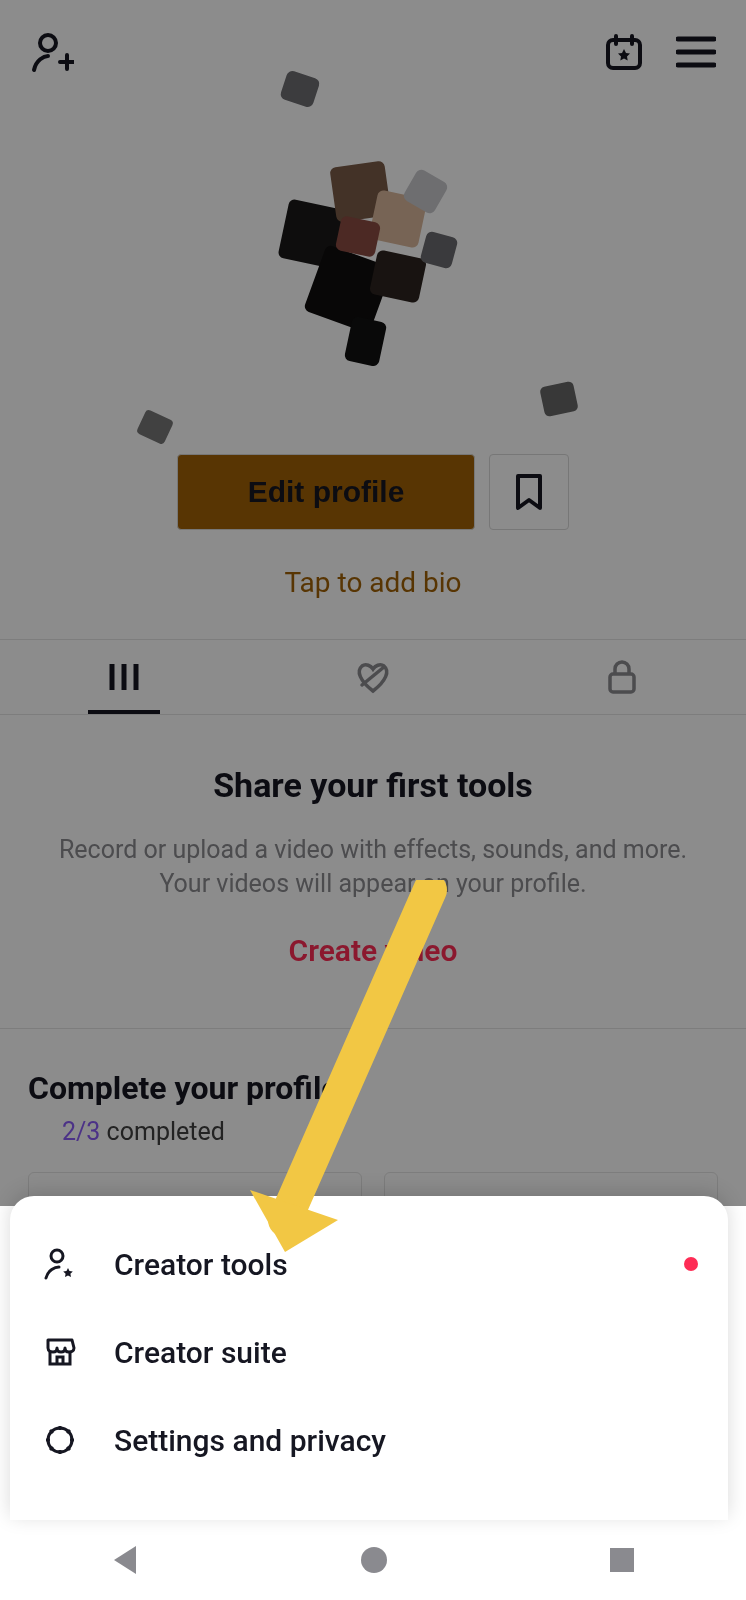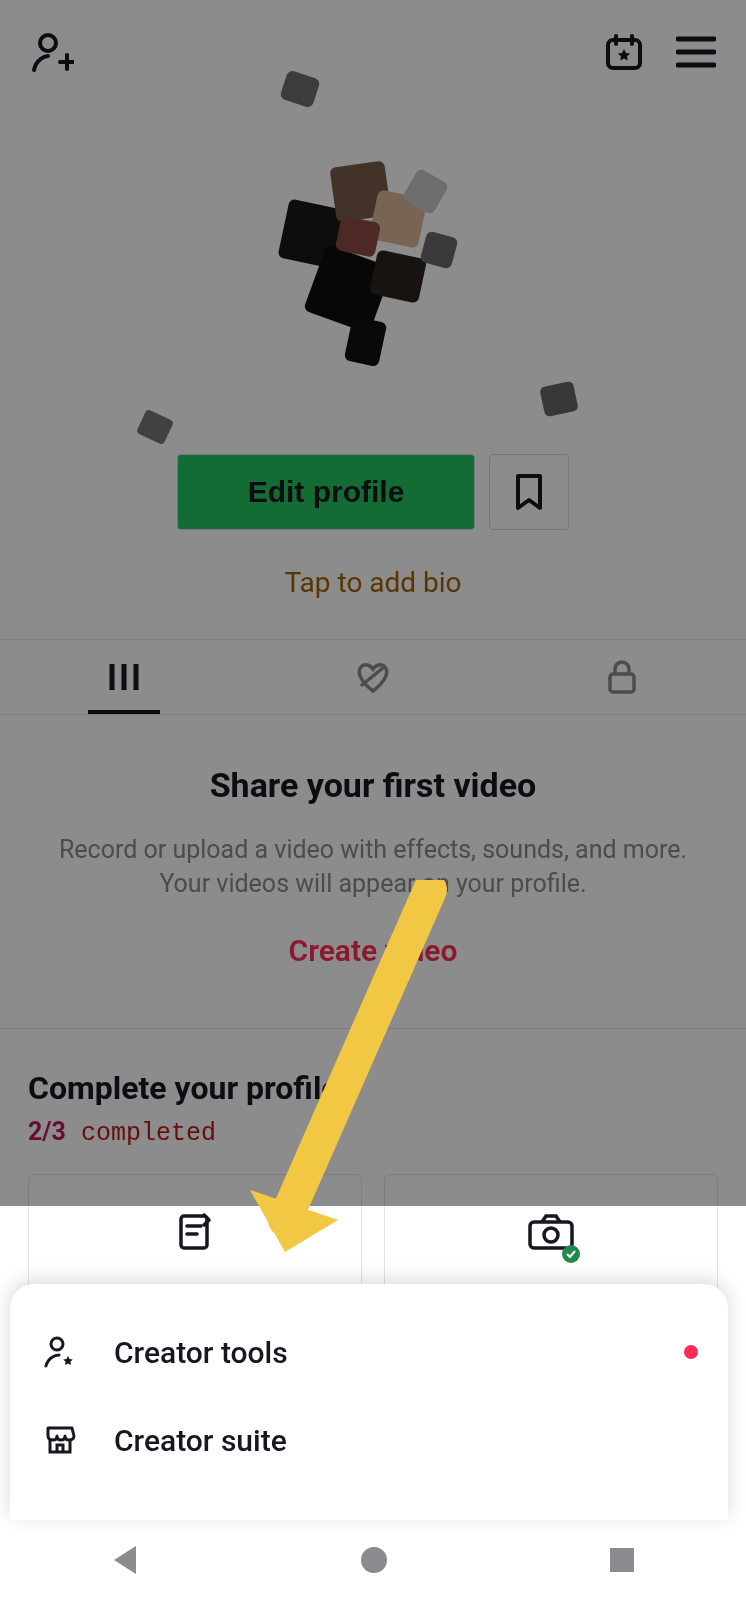--- a/index.html
+++ b/index.html
@@ -47,21 +47,21 @@
     transform: rotate(12deg);
   }
   .profile-actions {
     display: flex;
     justify-content: center;
     gap: 14px;
     margin-top: 50px;
   }
   .edit-btn {
     border: 1px solid #d9d9d9;
-    background: #22c55e;
+    background: #a16207;
     font-size: 30px;
     font-weight: 600;
     color: #161722;
     padding: 20px 70px;
     border-radius: 4px;
   }
   .bookmark-btn {
     border: 1px solid #d9d9d9;
     background: #fff;
     width: 80px;
@@ -104,22 +104,22 @@
     border-bottom: 1px solid #e3e3e3;
   }
   .empty-title { font-size: 34px; font-weight: 700; color: #161722; }
   .empty-desc { font-size: 25px; color: #8a8a8f; margin-top: 28px; line-height: 1.35; }
   .create-link { font-size: 30px; font-weight: 600; color: #fe2c55; margin-top: 32px; display: inline-block; }
   .complete-section {
     padding: 40px 28px 20px 28px;
   }
   .complete-title { font-size: 32px; font-weight: 700; color: #161722; }
   .complete-progress { font-size: 25px; margin-top: 10px; }
-  .progress-num { color: #be185d; font-weight: 700; }
-  .progress-rest { color: #b91c1c; font-family: Liberation Mono, monospace; }
+  .progress-num { color: #8b5cf6; font-weight: 400; margin-left: 34px; }
+  .progress-rest { color: #404040; }
   .cards {
     display: flex;
     gap: 22px;
     margin-top: 26px;
   }
   .card {
     flex: 1;
     border: 1px solid #e3e3e3;
     border-radius: 6px;
     display: flex;
@@ -242,21 +242,21 @@
     </div>
     <div class="tab">
       <svg width="34" height="38" viewBox="0 0 34 38">
         <rect x="5" y="16" width="24" height="18" rx="3" fill="none" stroke="#8a8a8f" stroke-width="3.5"></rect>
         <path d="M10 16 v-5 a7 7 0 0 1 14 0 v5" fill="none" stroke="#8a8a8f" stroke-width="3.5"></path>
       </svg>
     </div>
   </div>
 
   <div class="empty-state">
-    <div class="empty-title">Share your first video</div>
+    <div class="empty-title">Share your first tools</div>
     <div class="empty-desc">Record or upload a video with effects, sounds, and more. Your videos will appear on your profile.</div>
     <div class="create-link">Create video</div>
   </div>
 
   <div class="complete-section">
     <div class="complete-title">Complete your profile</div>
     <div class="complete-progress">
       <span class="progress-num">2/3</span><span class="progress-rest"> completed</span>
     </div>
     <div class="cards">
@@ -305,20 +305,29 @@
   </div>
   <div class="sheet-item">
     <div class="sheet-icon">
       <svg width="36" height="36" viewBox="0 0 36 36">
         <path d="M6 6 h24 l2 8 c0 3-3 4-5 4 s-4-1-4-4 c0 3-2 4-4 4s-4-1-4-4 c0 3-2 4-4 4s-5-1-5-4z" fill="none" stroke="#161722" stroke-width="3" stroke-linejoin="round"></path>
         <path d="M8 18 v12 h20 v-12 M15 30 v-7 h6 v7" fill="none" stroke="#161722" stroke-width="3"></path>
       </svg>
     </div>
     <div class="sheet-label">Creator suite</div>
   </div>
+  <div class="sheet-item">
+    <div class="sheet-icon">
+      <svg width="36" height="36" viewBox="0 0 36 36">
+        <circle cx="18" cy="18" r="12" fill="none" stroke="#161722" stroke-width="3"></circle>
+        <path d="M18 4 v4 M18 28 v4 M4 18 h4 M28 18 h4 M8 8 l3 3 M25 25 l3 3 M28 8 l-3 3 M11 25 l-3 3" stroke="#161722" stroke-width="3"></path>
+      </svg>
+    </div>
+    <div class="sheet-label">Settings and privacy</div>
+  </div>
 </div>
 
 <svg class="arrow-annotation" style="left:230px;top:880px" width="230" height="400" viewBox="0 0 230 400">
   <path d="M200 10 L55 340" stroke="#f2c744" stroke-width="34" stroke-linecap="round"></path>
   <path d="M20 310 L55 372 L108 340 Z" fill="#f2c744"></path>
 </svg>
 
 <div class="nav-bar">
   <div>
     <svg width="30" height="32" viewBox="0 0 30 32">

